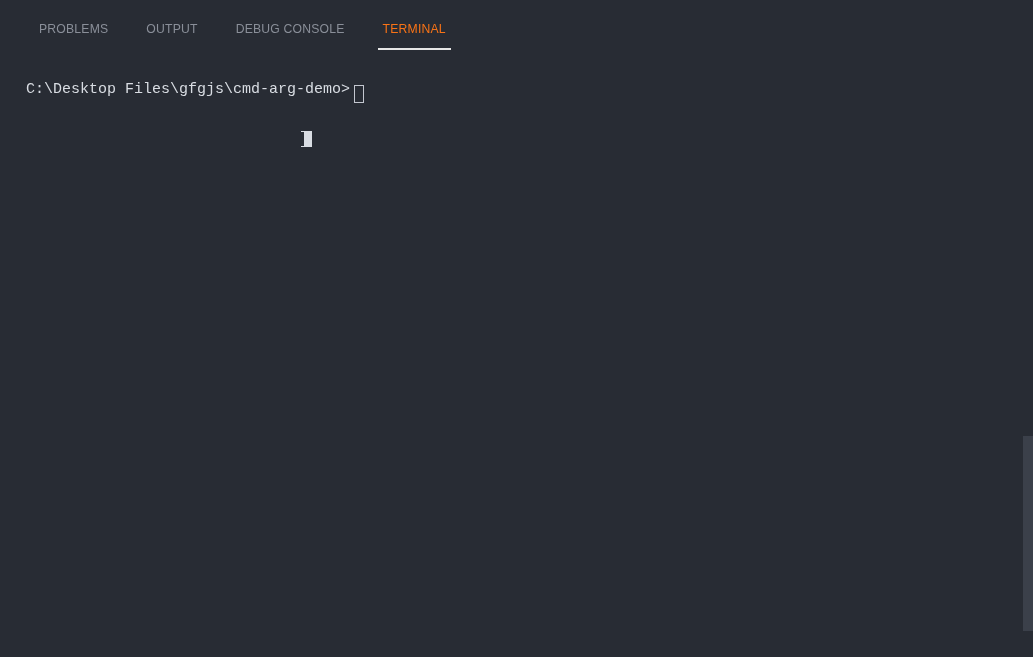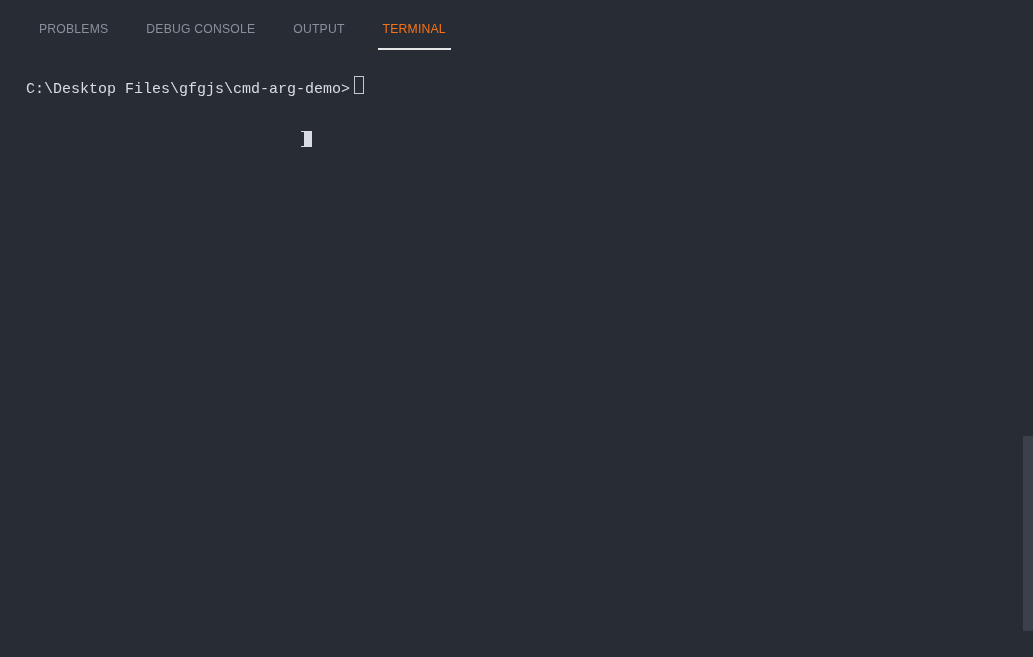--- a/index.html
+++ b/index.html
@@ -49,21 +49,21 @@
     .terminal-body {
       padding: 22px 10px 10px 10px;
       font-family: "Consolas", "Courier New", monospace;
       font-size: 15px;
       color: #d9dde3;
       position: relative;
     }
     .prompt-line {
       white-space: pre;
       display: flex;
-      align-items: flex-start;
+      align-items: flex-end;
       line-height: 19px;
     }
     .cursor-block {
       display: inline-block;
       width: 9px;
       height: 18px;
       border: 1px solid #c3c7cf;
       margin-left: 0px;
       vertical-align: middle;
     }
@@ -106,24 +106,24 @@
     }
   </style>
 </head>
 <body>
 
 <div class="tab-bar">
   <div class="tab">
     <span>PROBLEMS</span>
   </div>
   <div class="tab">
-    <span>DEBUG CONSOLE</span>
+    <span>OUTPUT</span>
   </div>
   <div class="tab">
-    <span>OUTPUT</span>
+    <span>DEBUG CONSOLE</span>
   </div>
   <div class="tab active">
     <span>TERMINAL</span>
   </div>
 </div>
 
 <div class="terminal-body">
   <div class="prompt-line">
     <span>C:\Desktop Files\gfgjs\cmd-arg-demo&gt;</span><span class="cursor-block"></span>
   </div>

